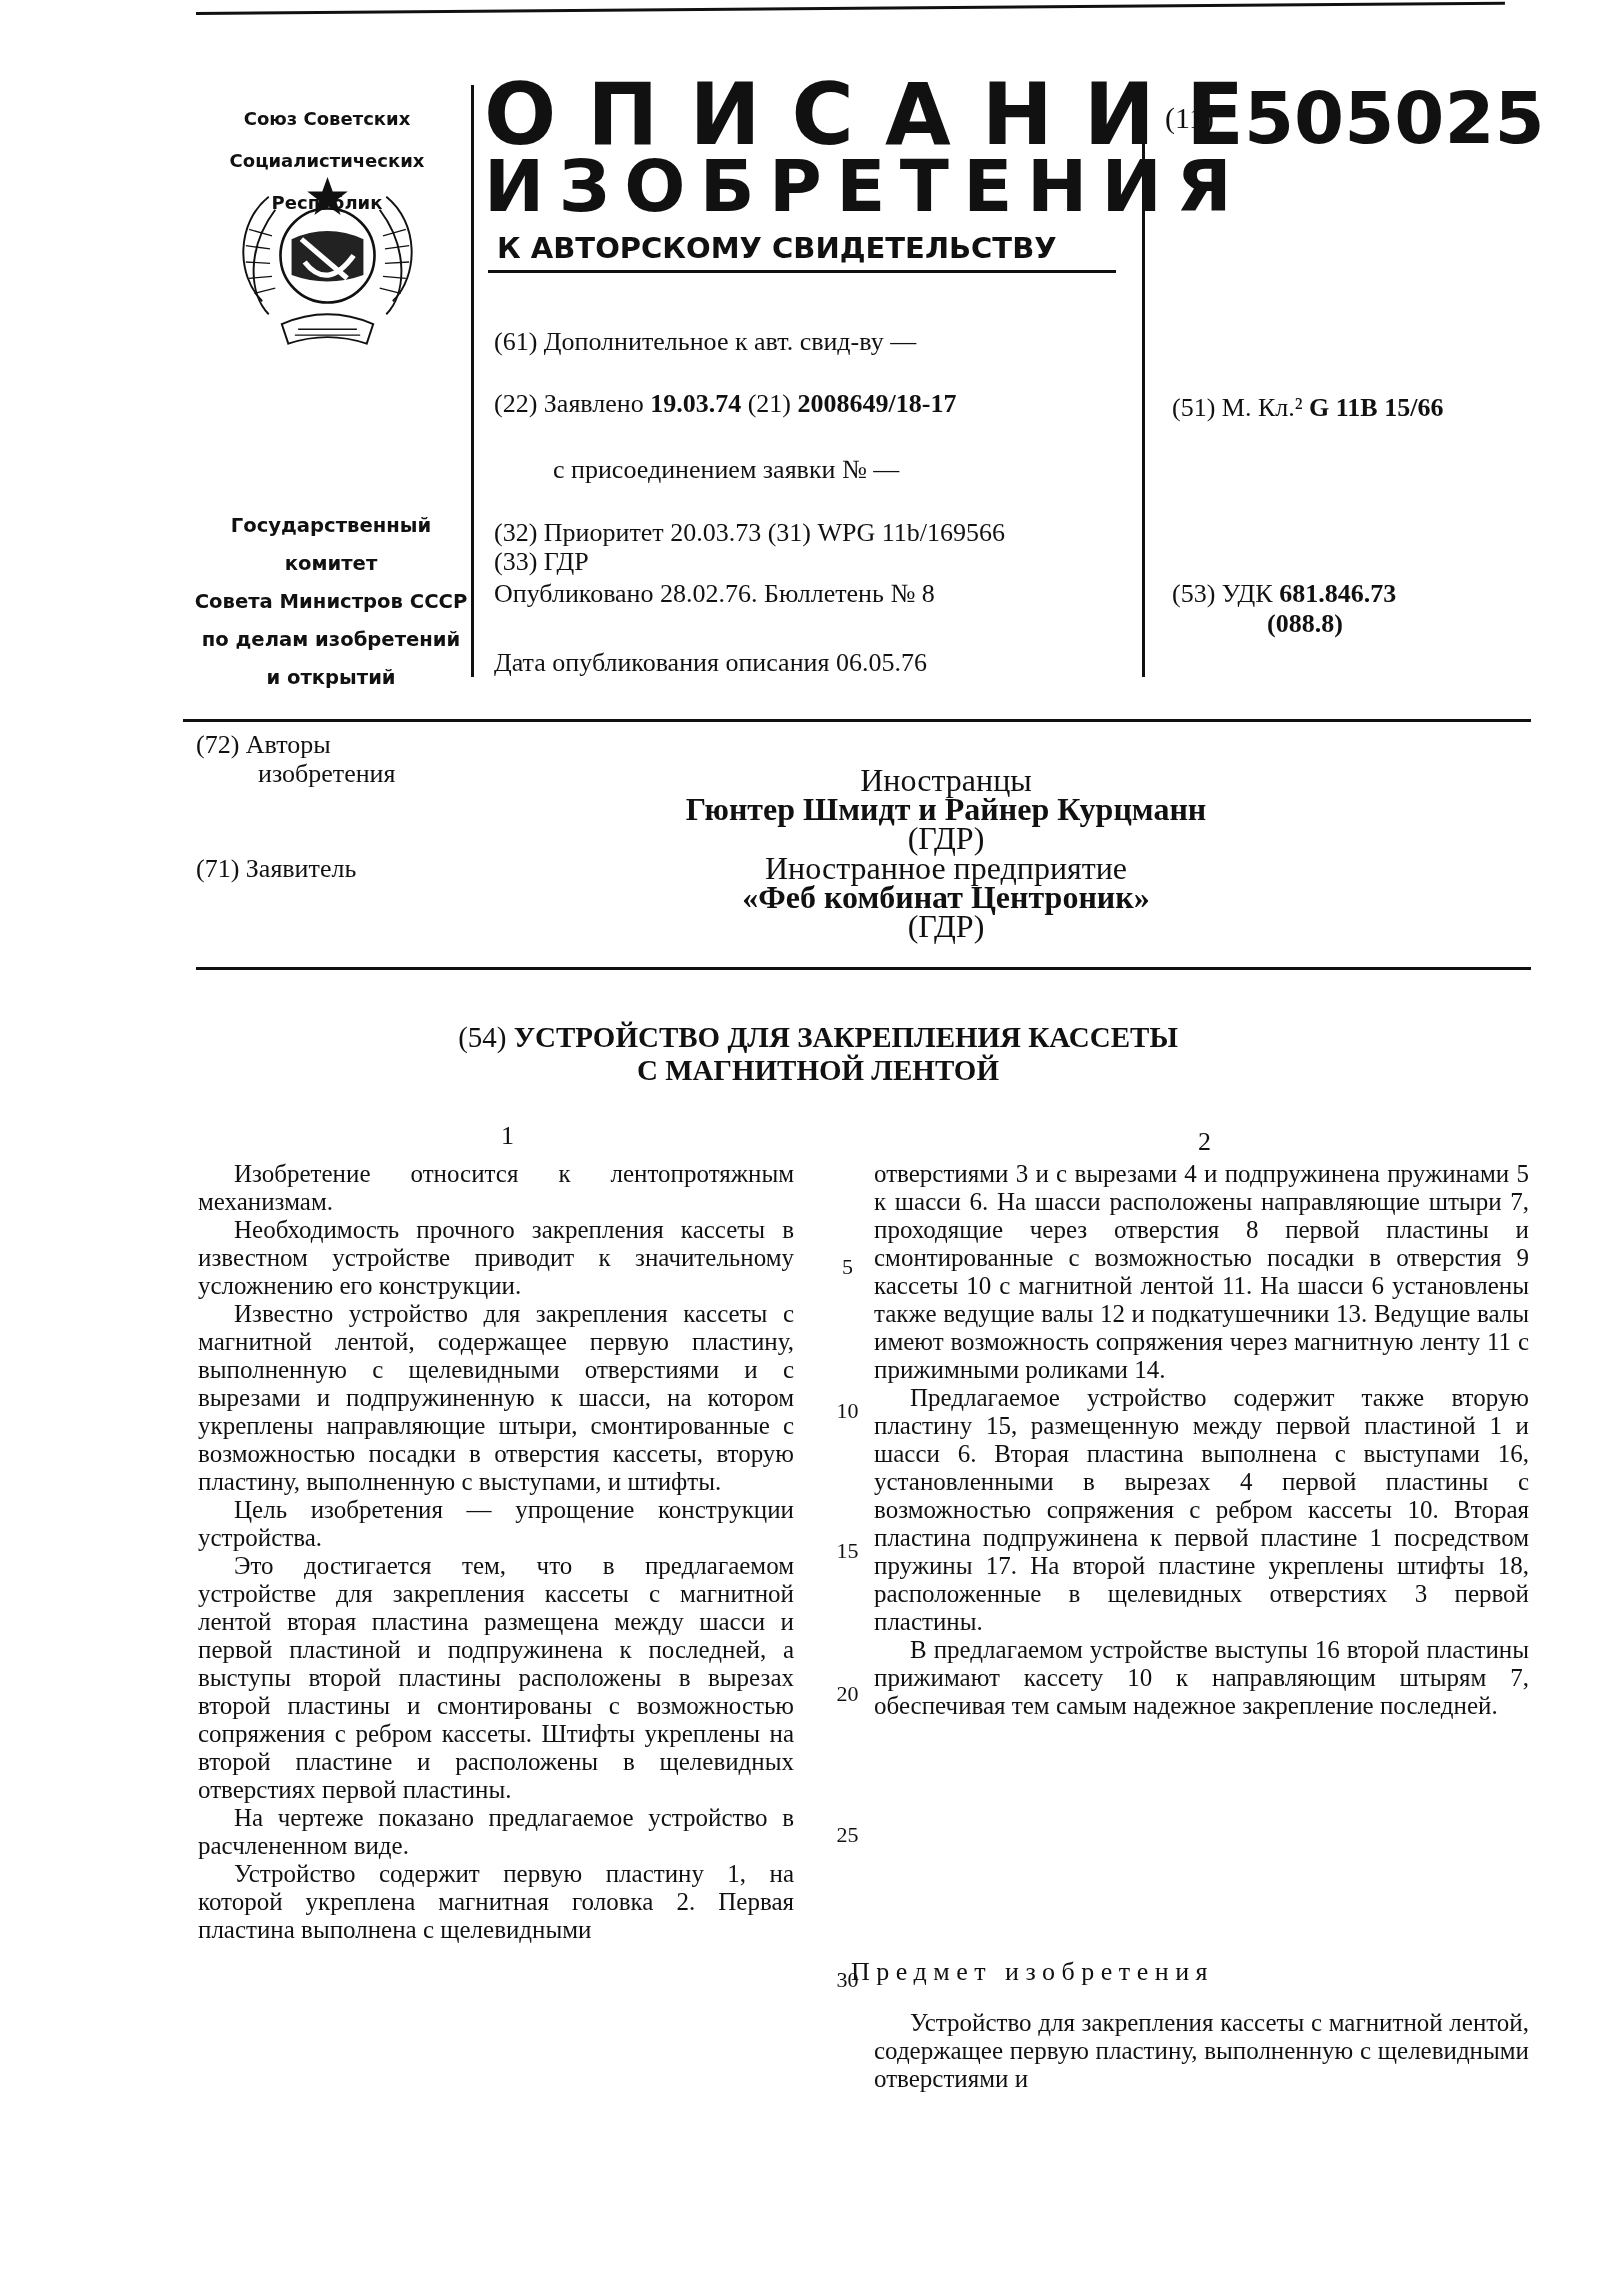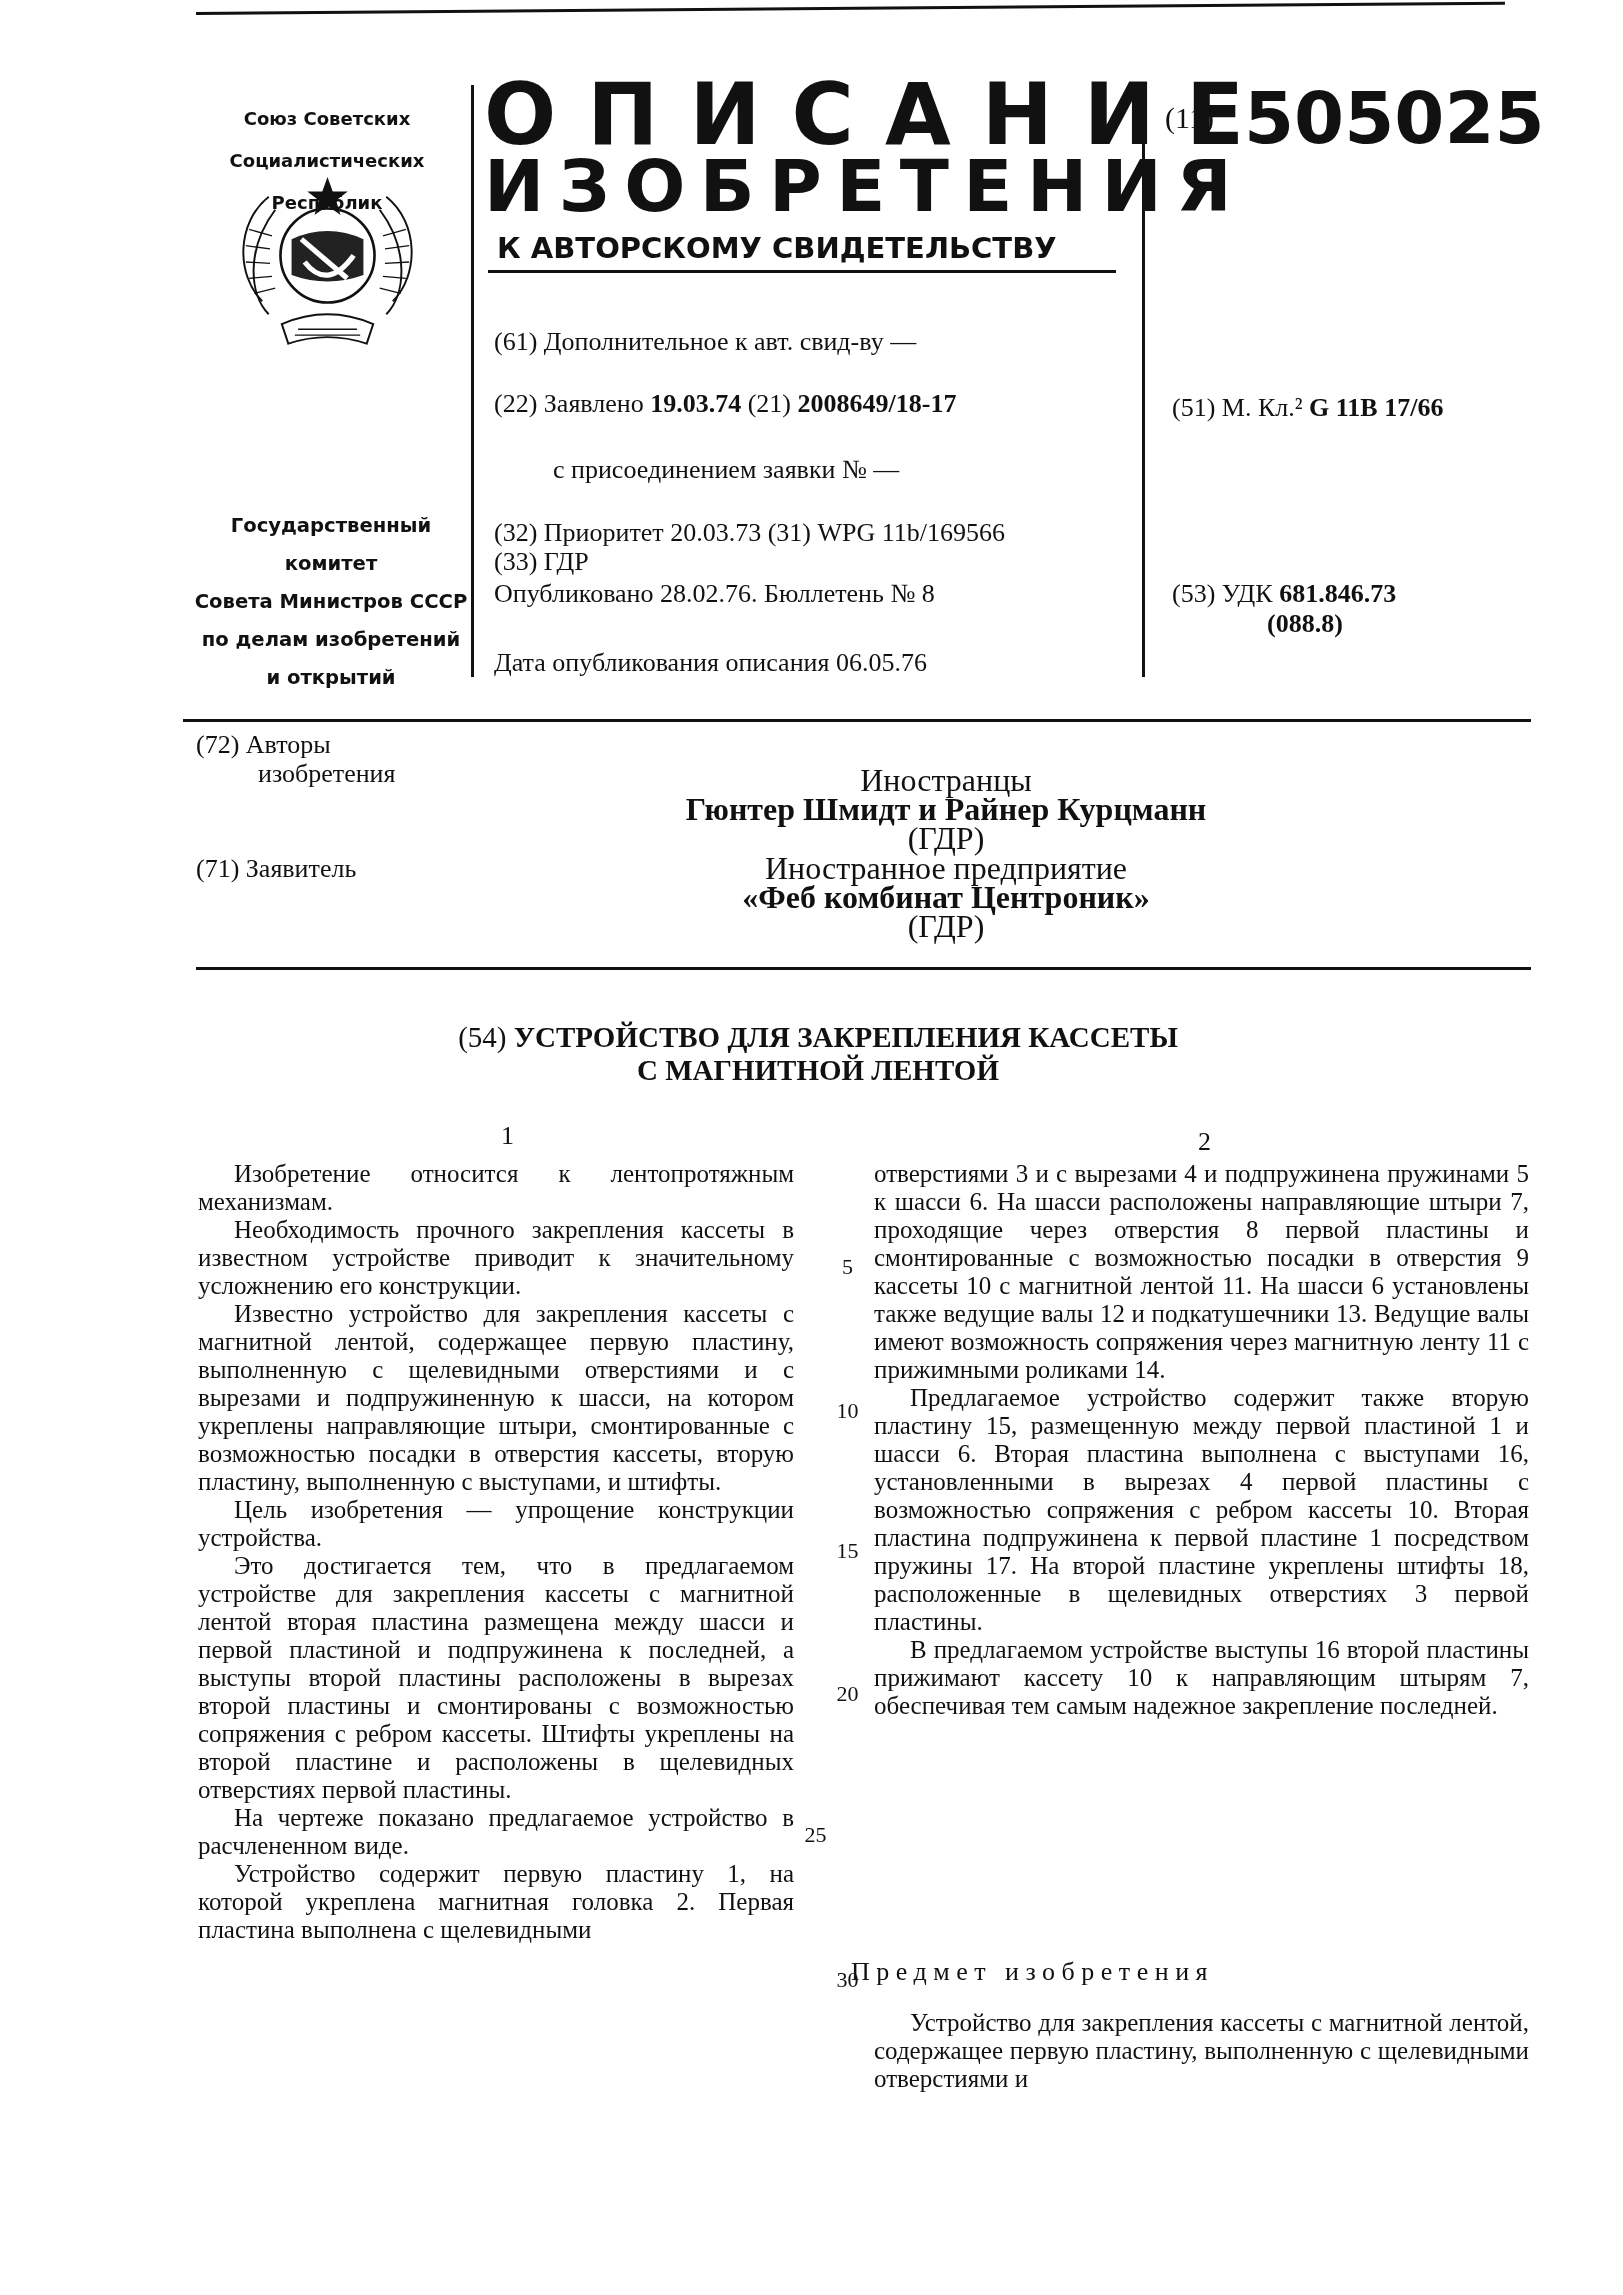--- a/index.html
+++ b/index.html
@@ -102,21 +102,21 @@
   <span>(21)</span>
   <span class="bold">2008649/18-17</span>
 </div>
 <div class="abs biblio" style="left:553px; top:455px;">с присоединением заявки № —</div>
 <div class="abs biblio" style="left:494px; top:518px;">(32) Приоритет 20.03.73 (31) WPG 11b/169566</div>
 <div class="abs biblio" style="left:494px; top:547px;">(33) ГДР</div>
 <div class="abs biblio" style="left:494px; top:579px;">Опубликовано 28.02.76. Бюллетень № 8</div>
 <div class="abs biblio" style="left:494px; top:648px;text-align:center;">Дата опубликования описания 06.05.76</div>
 
 <div class="abs biblio" style="left:1172px; top:393px;">
-  <span>(51) М. Кл.² </span><span class="bold">G 11B 17/66</span>
+  <span>(51) М. Кл.² </span><span class="bold">G 11B 15/66</span>
 </div>
 <div class="abs biblio" style="left:1172px; top:579px;">
   <span>(53) УДК </span><span class="bold">681.846.73</span>
 </div>
 <div class="abs biblio bold" style="left:1267px; top:609px;">(088.8)</div>
 
 <div class="abs hline" style="left:183px; top:719px; width:1348px;"></div>
 
 <div class="abs biblio" style="left:196px; top:730px;">
   <div>(72) Авторы</div>
@@ -151,21 +151,21 @@
   <p>Цель изобретения — упрощение конструкции устройства.</p>
   <p>Это достигается тем, что в предлагаемом устройстве для закрепления кассеты с магнитной лентой вторая пластина размещена между шасси и первой пластиной и подпружинена к последней, а выступы второй пластины расположены в вырезах второй пластины и смонтированы с возможностью сопряжения с ребром кассеты. Штифты укреплены на второй пластине и расположены в щелевидных отверстиях первой пластины.</p>
   <p>На чертеже показано предлагаемое устройство в расчлененном виде.</p>
   <p>Устройство содержит первую пластину 1, на которой укреплена магнитная головка 2. Первая пластина выполнена с щелевидными</p>
 </div>
 
 <div class="abs linenum" style="left:828px; top:1254px;">5</div>
 <div class="abs linenum" style="left:828px; top:1398px;">10</div>
 <div class="abs linenum" style="left:828px; top:1538px;">15</div>
 <div class="abs linenum" style="left:828px; top:1681px;">20</div>
-<div class="abs linenum" style="left:796px; top:1822px;text-align:center;">25</div>
+<div class="abs linenum" style="left:828px; top:1822px;text-align:center;">25</div>
 <div class="abs linenum" style="left:828px; top:1967px;">30</div>
 
 <div class="abs body-col" style="left:874px; top:1160px; width:655px;">
   <p class="noindent">отверстиями 3 и с вырезами 4 и подпружинена пружинами 5 к шасси 6. На шасси расположены направляющие штыри 7, проходящие через отверстия 8 первой пластины и смонтированные с возможностью посадки в отверстия 9 кассеты 10 с магнитной лентой 11. На шасси 6 установлены также ведущие валы 12 и подкатушечники 13. Ведущие валы имеют возможность сопряжения через магнитную ленту 11 с прижимными роликами 14.</p>
   <p>Предлагаемое устройство содержит также вторую пластину 15, размещенную между первой пластиной 1 и шасси 6. Вторая пластина выполнена с выступами 16, установленными в вырезах 4 первой пластины с возможностью сопряжения с ребром кассеты 10. Вторая пластина подпружинена к первой пластине 1 посредством пружины 17. На второй пластине укреплены штифты 18, расположенные в щелевидных отверстиях 3 первой пластины.</p>
   <p>В предлагаемом устройстве выступы 16 второй пластины прижимают кассету 10 к направляющим штырям 7, обеспечивая тем самым надежное закрепление последней.</p>
 </div>
 
 <div class="abs subject">Предмет изобретения</div>
 <div class="abs body-col" style="left:874px; top:2009px; width:655px;">

